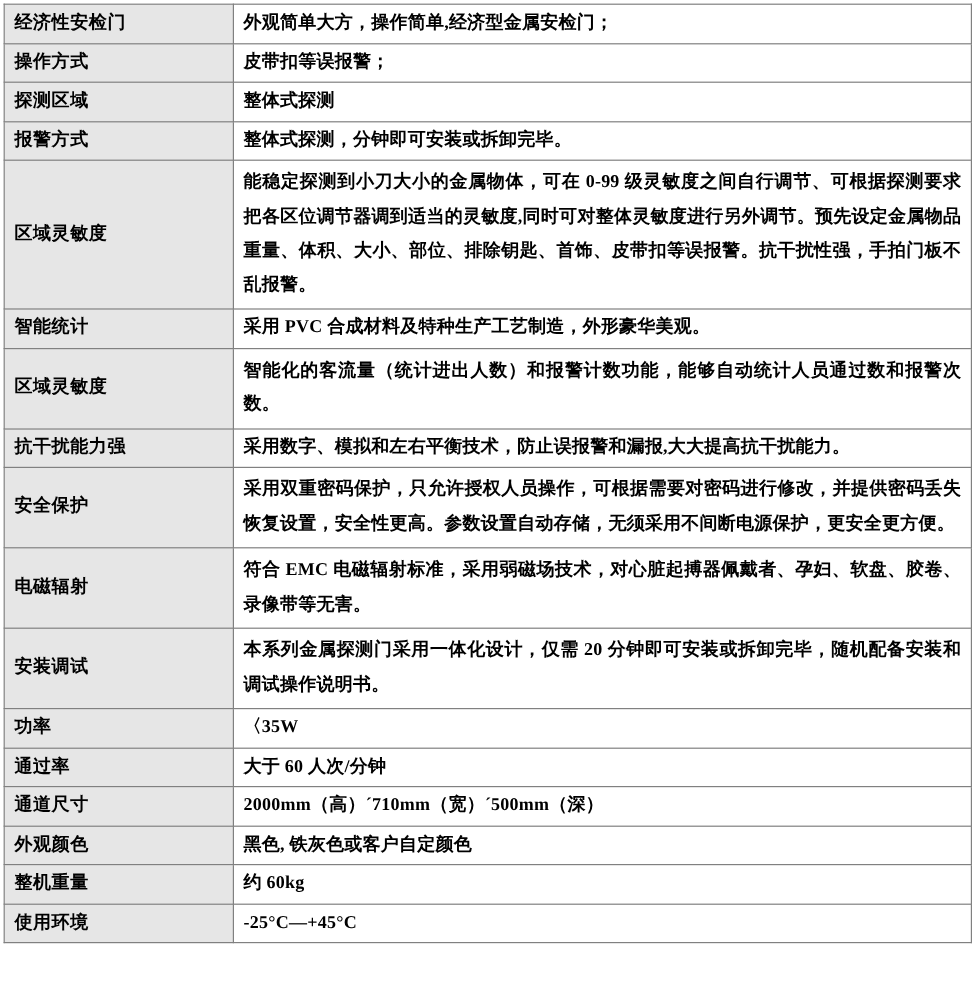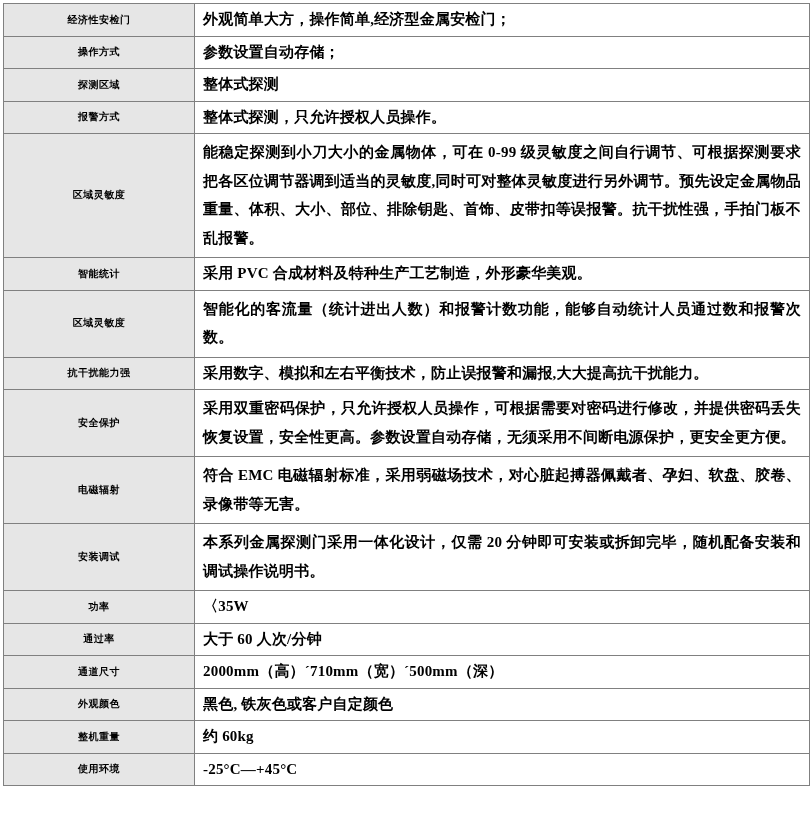--- a/index.html
+++ b/index.html
@@ -21,26 +21,25 @@
   }
   .spec-table col.label-col { width: 191px; }
   .spec-table col.value-col { width: 615px; }
   .spec-table td {
     border: 1px solid #808080;
     vertical-align: middle;
     padding: 4px 8px 5px 8px;
   }
   td.label {
     background: #e6e6e6;
-    font-size: 10px;
+    font-size: 15px;
     font-weight: bold;
     letter-spacing: 0.5px;
     line-height: 1.35;
     white-space: nowrap;
-    text-align: center;
   }
   td.value {
     background: #ffffff;
     font-size: 15px;
     font-weight: bold;
     line-height: 1.9;
     letter-spacing: 0.2px;
     text-align: justify;
   }
   
@@ -55,29 +54,29 @@
     <col class="label-col">
     <col class="value-col">
   </colgroup>
   <tbody>
       <tr class="short">
         <td class="label">经济性安检门</td>
         <td class="value">外观简单大方，操作简单,经济型金属安检门；</td>
       </tr>
       <tr class="short">
         <td class="label">操作方式</td>
-        <td class="value">参数设置自动存储；</td>
+        <td class="value">皮带扣等误报警；</td>
       </tr>
       <tr class="short">
         <td class="label">探测区域</td>
         <td class="value">整体式探测</td>
       </tr>
       <tr class="short">
         <td class="label">报警方式</td>
-        <td class="value">整体式探测，只允许授权人员操作。</td>
+        <td class="value">整体式探测，分钟即可安装或拆卸完毕。</td>
       </tr>
       <tr>
         <td class="label">区域灵敏度</td>
         <td class="value">能稳定探测到小刀大小的金属物体，可在 0-99 级灵敏度之间自行调节、可根据探测要求把各区位调节器调到适当的灵敏度,同时可对整体灵敏度进行另外调节。预先设定金属物品重量、体积、大小、部位、排除钥匙、首饰、皮带扣等误报警。抗干扰性强，手拍门板不乱报警。</td>
       </tr>
       <tr class="short">
         <td class="label">智能统计</td>
         <td class="value">采用 PVC 合成材料及特种生产工艺制造，外形豪华美观。</td>
       </tr>
       <tr>

